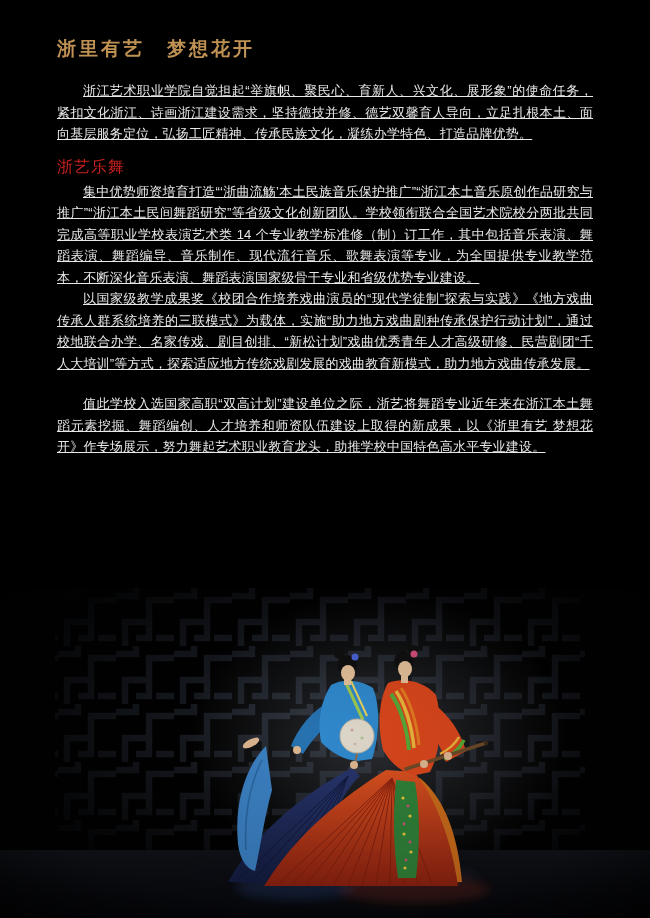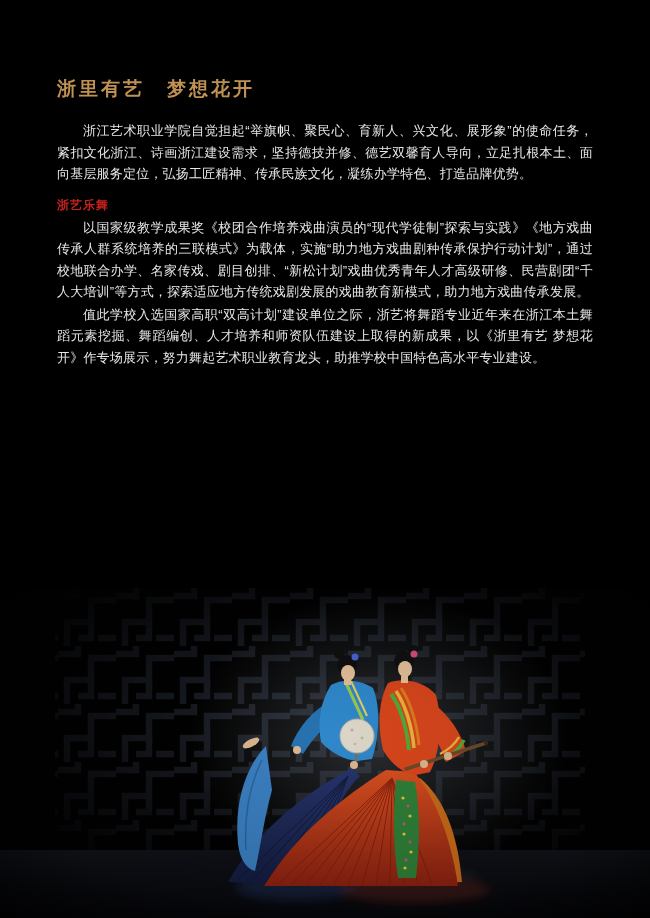--- a/index.html
+++ b/index.html
@@ -6,62 +6,64 @@
   html,body{margin:0;padding:0;background:#000;}
   .page{
     position:relative;
     width:650px;height:918px;
     background:var(--page_bg,#000);
     overflow:hidden;
     font-family:"Liberation Sans","DejaVu Sans",sans-serif;
   }
   .content{
     position:absolute;top:0;left:0;right:0;
-    padding:76px 57px 0 57px;
+    padding:36px 57px 0 57px;
     z-index:2;
   }
   .title{
     margin:0 0 18px 0;
     font-size:19px;font-weight:bold;
     letter-spacing:3px;
     color:var(--title_gold,#bf9254);
   }
   .para{
     margin:0;
     font-size:13px;line-height:21.5px;
     letter-spacing:.2px;
     color:var(--body_white,#e8e8e8);
     text-align:justify;
     text-indent:2em;
+    text-decoration:underline;
   }
   .sec-h{
     margin:12px 0 3px 0;
-    font-size:12px;font-weight:bold;
+    font-size:16px;font-weight:normal;
     letter-spacing:1px;
     color:var(--heading_red,#c9211f);
   }
-  .closing{margin-top:1px;}
+  .closing{margin-top:19px;}
   .photo{
     position:absolute;left:0;bottom:0;
     width:650px;height:330px;
     z-index:1;
   }
   .photo svg{display:block;}
 </style>
 </head>
 <body>
 
 <div class="page">
 
   <div class="content">
     <h1 class="title">浙里有艺　梦想花开</h1>
 
     <p class="para">浙江艺术职业学院自觉担起“举旗帜、聚民心、育新人、兴文化、展形象”的使命任务，紧扣文化浙江、诗画浙江建设需求，坚持德技并修、德艺双馨育人导向，立足扎根本土、面向基层服务定位，弘扬工匠精神、传承民族文化，凝练办学特色、打造品牌优势。</p>
 
     <h2 class="sec-h">浙艺乐舞</h2>
+    <p class="para">集中优势师资培育打造“‘浙曲流觞’本土民族音乐保护推广”“浙江本土音乐原创作品研究与推广”“浙江本土民间舞蹈研究”等省级文化创新团队。学校领衔联合全国艺术院校分两批共同完成高等职业学校表演艺术类 14 个专业教学标准修（制）订工作，其中包括音乐表演、舞蹈表演、舞蹈编导、音乐制作、现代流行音乐、歌舞表演等专业，为全国提供专业教学范本，不断深化音乐表演、舞蹈表演国家级骨干专业和省级优势专业建设。</p>
 
 
     <p class="para">以国家级教学成果奖《校团合作培养戏曲演员的“现代学徒制”探索与实践》《地方戏曲传承人群系统培养的三联模式》为载体，实施“助力地方戏曲剧种传承保护行动计划”，通过校地联合办学、名家传戏、剧目创排、“新松计划”戏曲优秀青年人才高级研修、民营剧团“千人大培训”等方式，探索适应地方传统戏剧发展的戏曲教育新模式，助力地方戏曲传承发展。</p>
 
     <p class="para closing">值此学校入选国家高职“双高计划”建设单位之际，浙艺将舞蹈专业近年来在浙江本土舞蹈元素挖掘、舞蹈编创、人才培养和师资队伍建设上取得的新成果，以《浙里有艺 梦想花开》作专场展示，努力舞起艺术职业教育龙头，助推学校中国特色高水平专业建设。</p>
   </div>
 
   <div class="photo" aria-label="舞台剧照：两位身着蓝色与橙红色民族服饰的舞者，手执团扇与竹笛，在中式窗棂布景前起舞">
     <svg width="650" height="330" viewBox="0 0 650 330" xmlns="http://www.w3.org/2000/svg">
       <defs>

